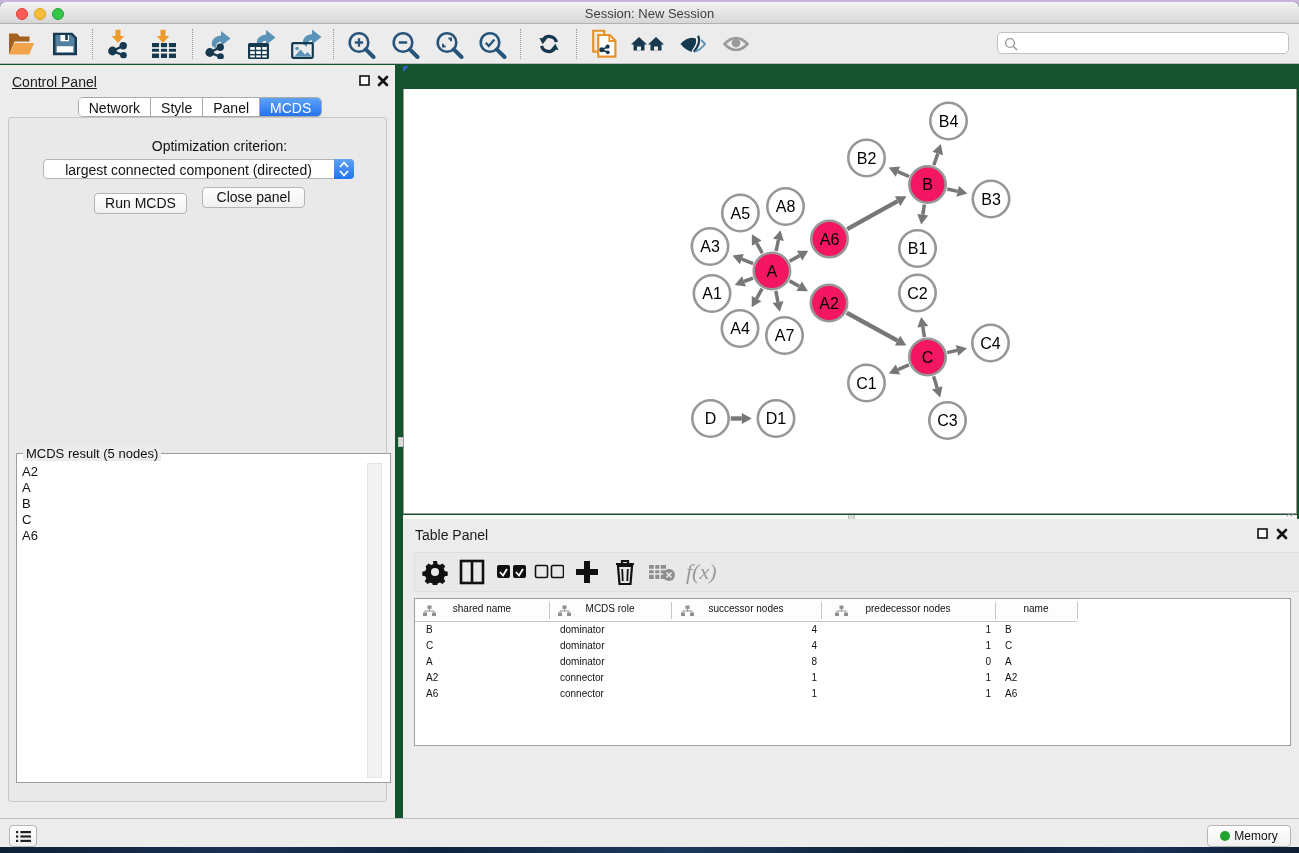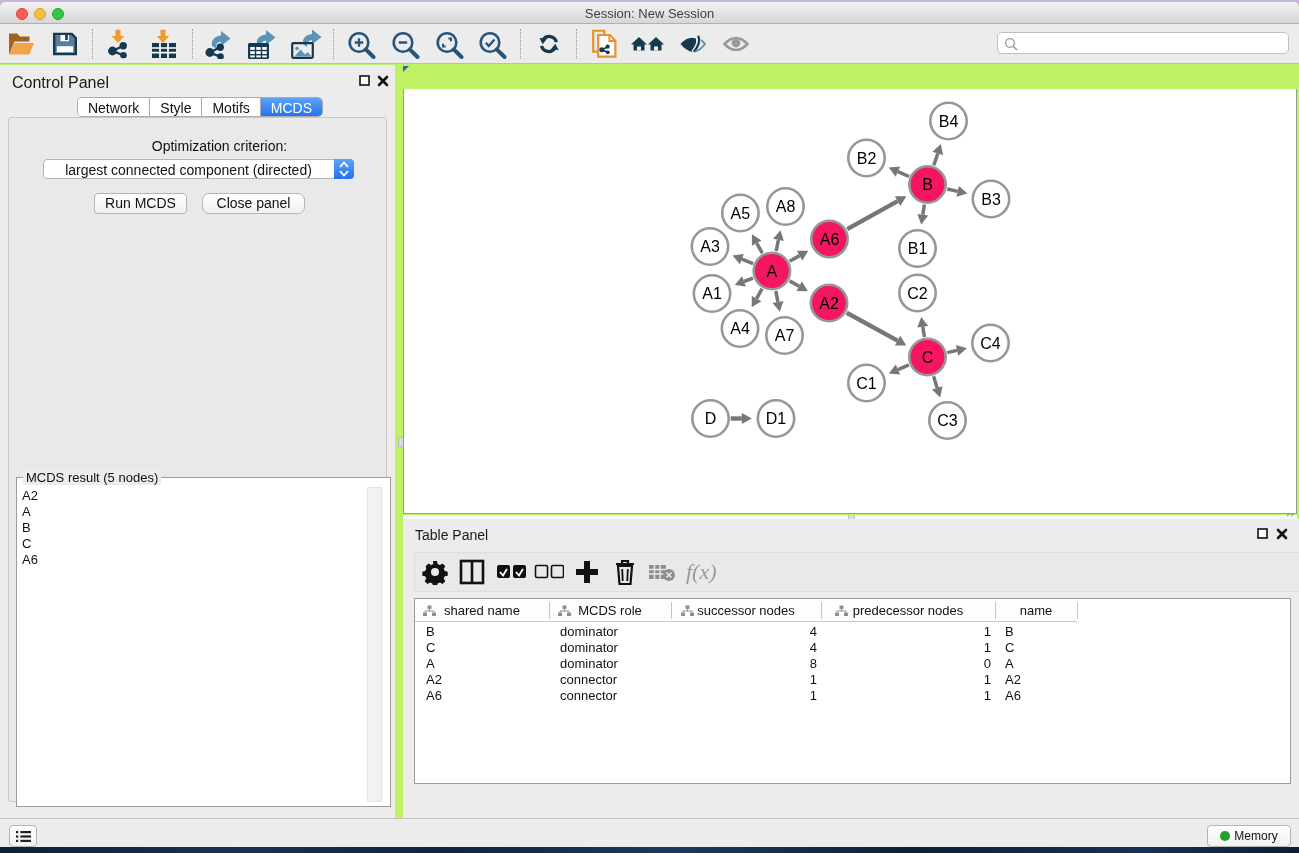--- a/index.html
+++ b/index.html
@@ -1,66 +1,66 @@
 <!DOCTYPE html>
 <html><head>
 <meta charset="utf-8">
 <style>
 * { margin:0; padding:0; box-sizing:border-box; }
 html,body { width:1299px; height:853px; overflow:hidden; }
 body { font-family:"Liberation Sans",sans-serif; background:#c9b4dd; position:relative; }
 #desktop-bottom { position:absolute; left:0; top:847px; width:1299px; height:6px; background:linear-gradient(90deg,#0e2036,#1a3154 18%,#0f2440 34%,#1c3a5e 52%,#0e2036 70%,#173055 88%,#0d1d33); }
-#win { position:absolute; left:0; top:2px; width:1299px; height:845px; background:#bef264; border-radius:5px 5px 0 0; overflow:hidden; }
+#win { position:absolute; left:0; top:2px; width:1299px; height:845px; background:#14532d; border-radius:5px 5px 0 0; overflow:hidden; }
 
 
 #titlebar { position:absolute; left:0; top:0; width:1299px; height:22px; background:linear-gradient(#f3f3f3,#d6d6d6); border-bottom:1px solid #b1b1b1; border-radius:5px 5px 0 0; }
 #titlebar .title { position:absolute; left:0; right:0; top:4px; text-align:center; font-size:13px; color:#404040; }
 .tl { position:absolute; top:6px; width:12px; height:12px; border-radius:50%; }
 .tl.r { left:16px; background:#fc5b57; border:0.5px solid #dd3f38; }
 .tl.y { left:34px; background:#f5bd39; border:0.5px solid #dfa023; }
 .tl.g { left:52px; background:#33c748; border:0.5px solid #23a135; }
 
 
 #toolbar { position:absolute; left:0; top:22px; width:1299px; height:40px; background:#ececec; border-bottom:1px solid #bcbcbc; }
 #toolbar svg { position:absolute; top:50%; transform:translateY(-50%); }
 #t-toolbar svg { position:absolute; top:50%; transform:translateY(-50%); }
 .tsep { position:absolute; top:5px; height:30px; width:0; border-left:1px dotted #9a9a9a; }
 #searchbox { position:absolute; left:997px; top:8px; width:292px; height:22px; background:#fff; border:1px solid #c0c0c0; border-radius:5px; }
 #searchbox svg { position:absolute; left:6px; top:4px; transform:none; }
 
 
 #cpanel { position:absolute; left:0; top:63px; width:395px; height:755px; background:#ececec; }
-#cpanel .ptitle { position:absolute; left:12px; top:9px; font-size:16px; color:#1a1a1a; }
+#cpanel .ptitle { position:absolute; left:12px; top:9px; font-size:14px; color:#1a1a1a;text-decoration:underline; }
 .wicons { position:absolute; }
 #cp-tabs { position:absolute; left:0; top:32px; width:100%; height:20px; text-align:center; }
 .tabrow { display:inline-flex; border:1px solid #ababab; border-radius:5px; overflow:hidden; background:#fff; height:20px; }
 .tab { font-size:14px; color:#111; padding:1px 10px 10px 10px; line-height:18px; border-right:1px solid #ababab; background:#fff; }
 .tab:last-child { border-right:none; }
 .tab.sel { background:linear-gradient(#5fa3f8,#2273ef); color:#fff; }
 #cp-body { position:absolute; left:8px; top:52px; width:379px; height:685px; background:#e9e9e9; border:1px solid #c8c8c8; border-radius:3px; }
 #opt-label { position:absolute; left:0; width:100%; top:73px; text-align:center; font-size:14px; color:#111;padding-left:44px; }
 #opt-select { position:absolute; left:43px; top:94px; width:311px; height:20px; background:#fff; border:1px solid #b5b5b5; border-radius:4px; }
 #opt-select .txt { position:absolute; left:0; right:20px; top:2px; text-align:center; font-size:14px; color:#111; }
 #opt-select .stepper { position:absolute; right:-1px; top:-1px; width:20px; height:20px; background:linear-gradient(#5fa3f8,#2273ef); border-radius:0 4px 4px 0; }
 .btn { position:absolute; height:21px; background:linear-gradient(#ffffff,#f0f0f0); border:1px solid #b5b5b5; border-radius:4px; font-size:14px; color:#111; text-align:center; line-height:19px; }
-#fieldset { position:absolute; left:16px; top:412px; width:375px; height:330px; border:1px solid #9c9c9c; background:#fff; }
+#fieldset { position:absolute; left:16px; top:388px; width:375px; height:330px; border:1px solid #9c9c9c; background:#fff; }
 #fieldset .legend { position:absolute; left:6px; top:-8px; background:#ececec; padding:0 3px; font-size:13px; color:#111; }
 #mcds-list { position:absolute; left:3px; top:10px; width:352px; height:318px; background:#fff; font-size:13px; color:#111; line-height:16px; padding-left:2px; }
 #mcds-scroll { position:absolute; right:8px; top:9px; width:15px; height:315px; background:#f2f2f2; border:1px solid #e4e4e4; }
 
 
 #netframe { position:absolute; left:403px; top:64px; width:894px; height:448px; }
 #net-title { position:absolute; left:0; top:0; width:100%; height:23px; background:linear-gradient(#f0f0f0,#d4d4d4); border:1px solid #a8a8a8; border-bottom:1px solid #8e8e8e; border-radius:4px 4px 0 0; }
 #net-title .title { position:absolute; left:0; right:0; top:4px; text-align:center; font-size:13px; color:#222; }
 #net-canvas { position:absolute; left:0; top:23px; width:894px; height:425px; background:#fff; border:1px solid #9a9a9a; border-top:none; }
 
 #tpanel { position:absolute; left:403px; top:517px; width:896px; height:301px; background:#ececec; }
 #tpanel .ptitle { position:absolute; left:12px; top:8px; font-size:14px; color:#1a1a1a; }
 #t-toolbar { position:absolute; left:11px; top:33px; width:997px; height:40px; background:#e9e9e9; border:1px solid #dedede; }
-#t-table { position:absolute; left:11px; top:79px; width:877px; height:186px; background:#fff; border:1px solid #9c9c9c; font-size:13px; }
+#t-table { position:absolute; left:11px; top:79px; width:877px; height:148px; background:#fff; border:1px solid #9c9c9c; font-size:10px; }
 .thead { position:absolute; top:0; height:23px; border-bottom:1px solid #c8c8c8; background:#fdfdfd; }
 .thead .lbl { position:absolute; top:4px; width:100%; text-align:center; color:#111; }
 .tsepcol { position:absolute; top:3px; height:17px; border-left:1px solid #c4c4c4; }
 .trow { position:absolute; height:16px; color:#111; }
 #t-tabs { position:absolute; left:0; top:271px; width:100%; height:21px; text-align:center; }
 #t-tabs .tab:nth-child(3), #t-tabs .tab:nth-child(4) { padding-left:13px; padding-right:13px; }
 #cp-tabs .tabrow { margin-left:5px; }
 
 
 #statusbar { position:absolute; left:0; top:816px; width:1299px; height:29px; background:#ececec; border-top:1px solid #c0c0c0; }
@@ -226,36 +226,36 @@
     <svg class="wicons" style="left:359px; top:10px;" width="11" height="11" viewBox="0 0 11 11">
         <rect x="1" y="1" width="9" height="9" fill="#fff" stroke="#111" stroke-width="1.6"></rect>
       </svg>
     <svg class="wicons" style="left:377px; top:10px;" width="12" height="12" viewBox="0 0 12 12">
         <path d="M2 2 L10 10 M10 2 L2 10" stroke="#111" stroke-width="2.6" stroke-linecap="round"></path>
       </svg>
     <div id="cp-tabs">
       <span class="tabrow">
         <span class="tab">Network</span>
           <span class="tab">Style</span>
-          <span class="tab">Motifs</span>
+          <span class="tab">Panel</span>
           <span class="tab sel">MCDS</span>
       </span>
     </div>
     <div id="cp-body"></div>
     <div id="opt-label">Optimization criterion:</div>
     <div id="opt-select">
       <div class="txt">largest connected component (directed)</div>
       <div class="stepper">
           <svg style="position:absolute;left:4px;top:2px" width="12" height="16" viewBox="0 0 12 16">
             <path d="M2 6 L6 1.5 L10 6 M2 10 L6 14.5 L10 10" fill="none" stroke="#fff" stroke-width="1.8"></path>
           </svg>
         </div>
     </div>
     <div class="btn" style="left:94px; top:128px; width:93px;">Run MCDS</div>
-    <div class="btn" style="left:202px; top:128px; width:103px;border-radius:7px;">Close panel</div>
+    <div class="btn" style="left:202px; top:122px; width:103px;">Close panel</div>
     <div id="fieldset">
       <div class="legend">MCDS result (5 nodes)</div>
       <div id="mcds-list">A2<br>A<br>B<br>C<br>A6</div>
       <div id="mcds-scroll"></div>
     </div>
   </div>
 
   <div id="netframe">
     <div style="position:absolute;left:-5px;top:371px;width:5px;height:10px;background:#dcdcdc;border:1px solid #bdbdbd;border-right:none;"></div>
     <div style="position:absolute;left:0px;top:449px;width:894px;height:5px;background:#f7f7f7;"></div>

